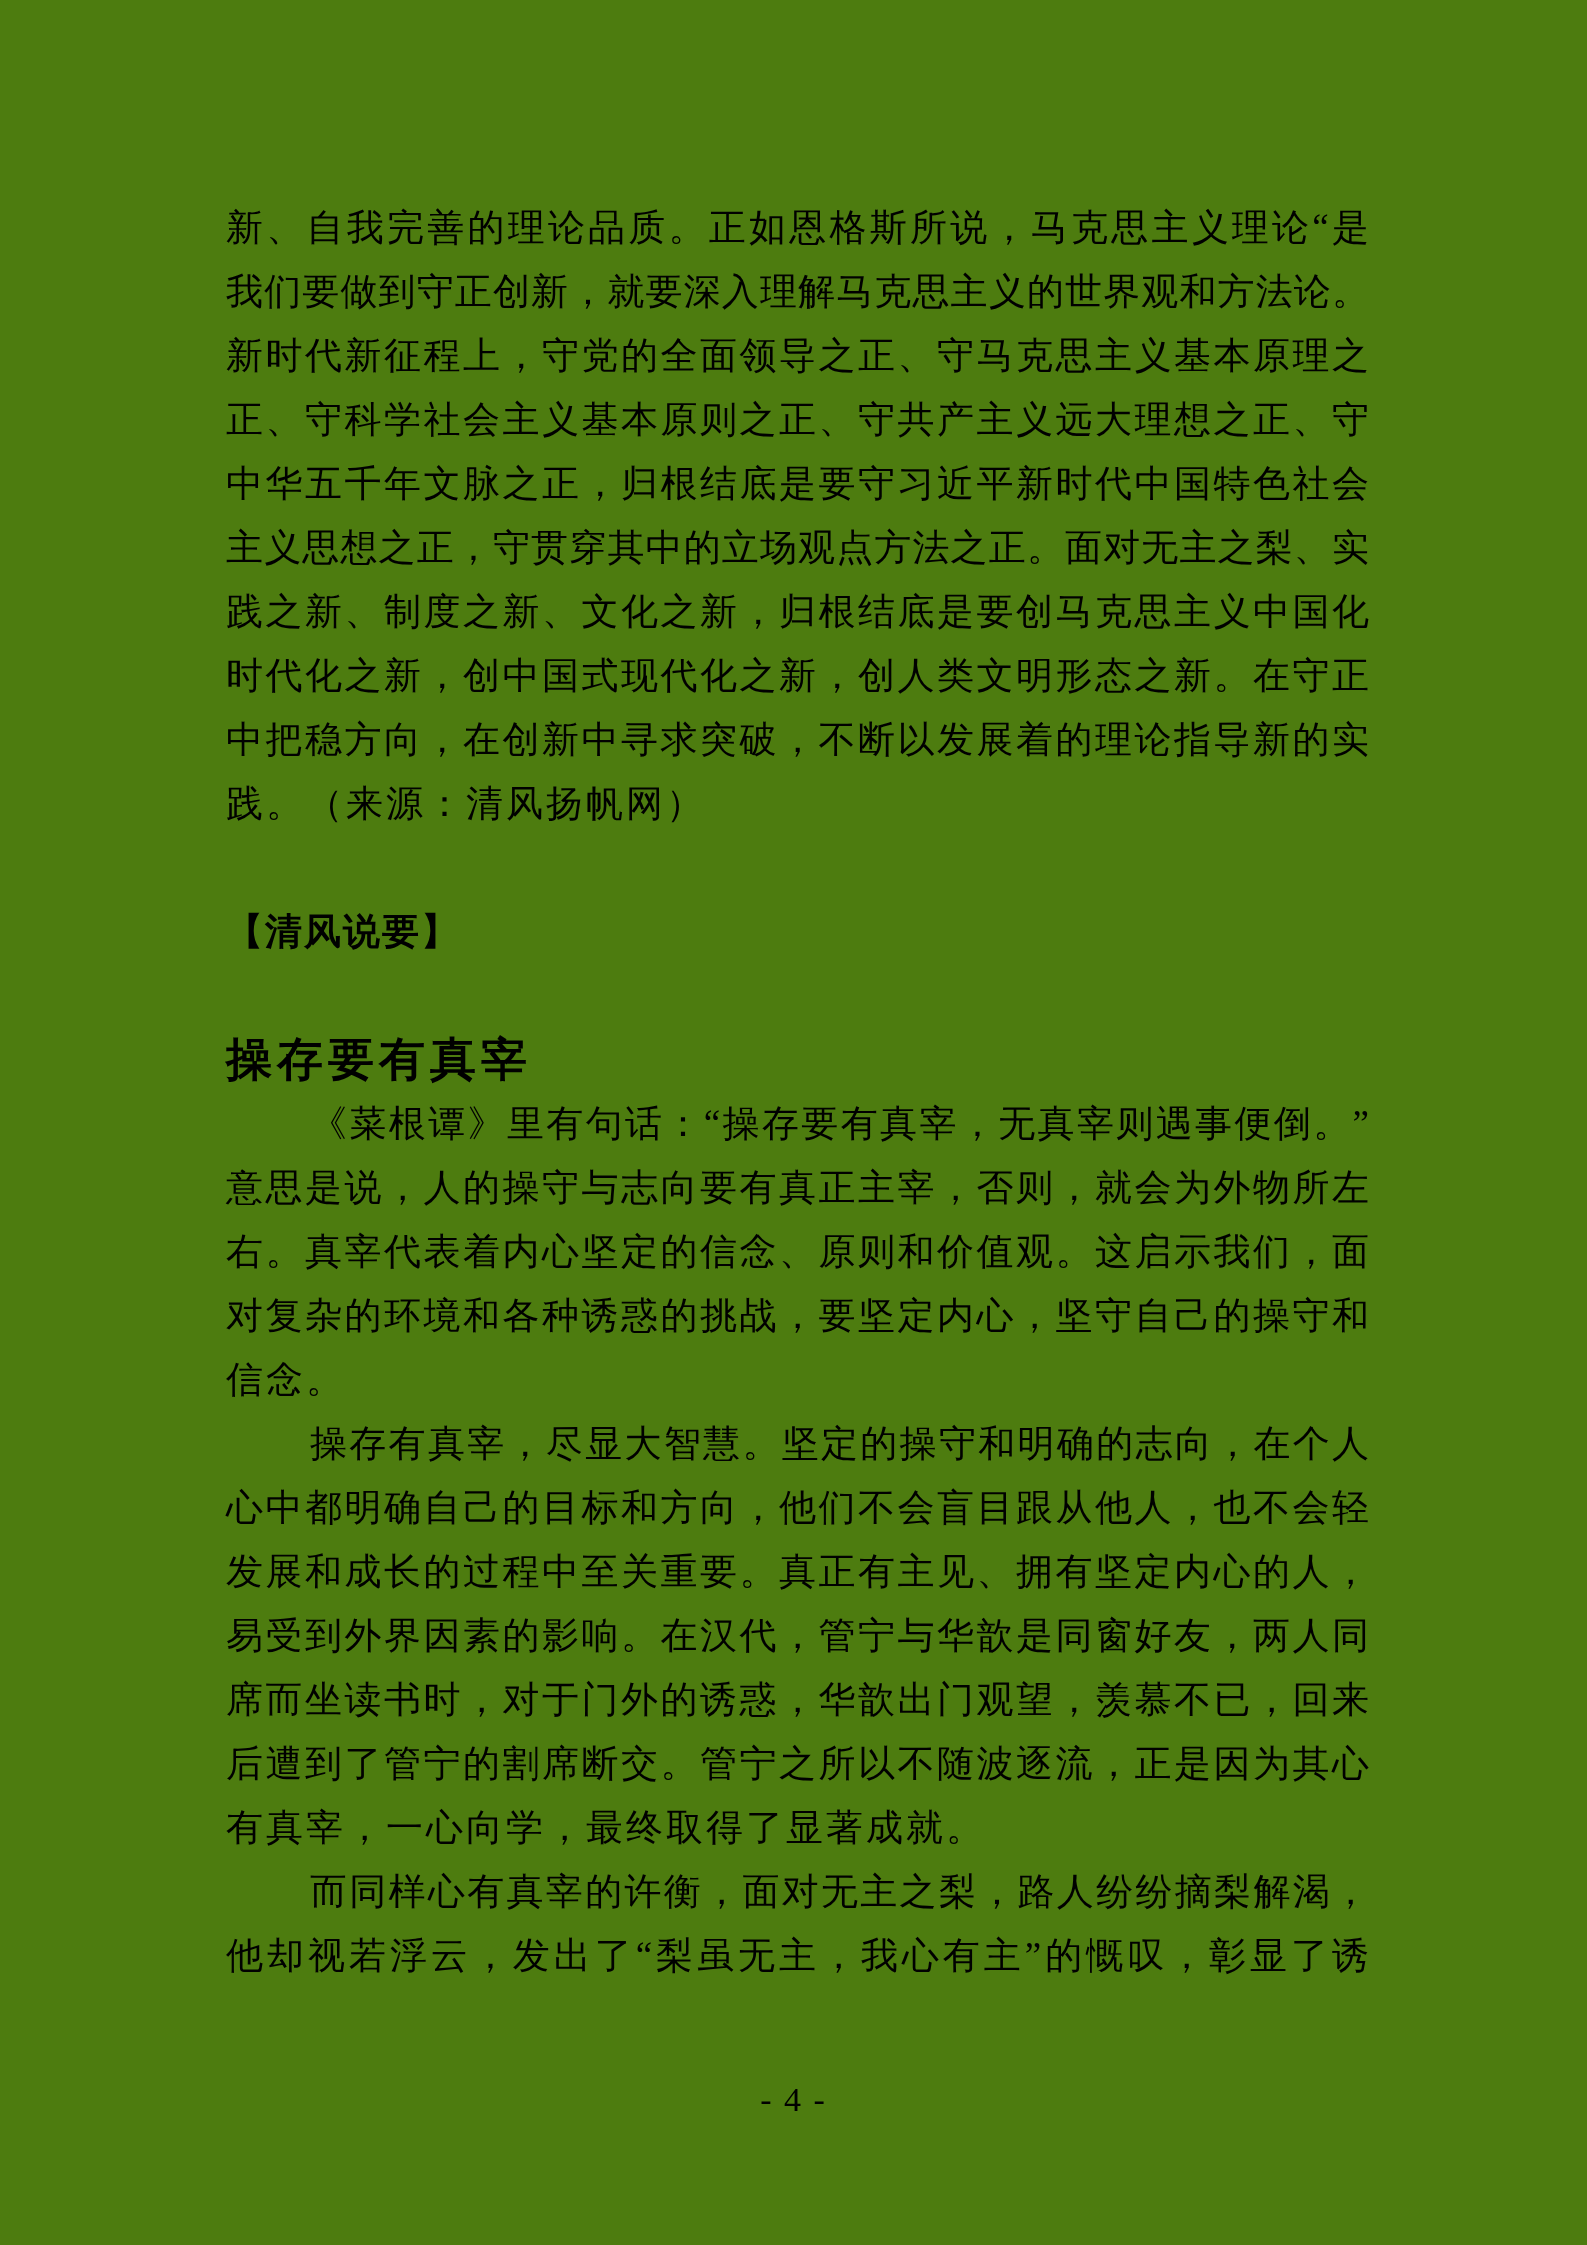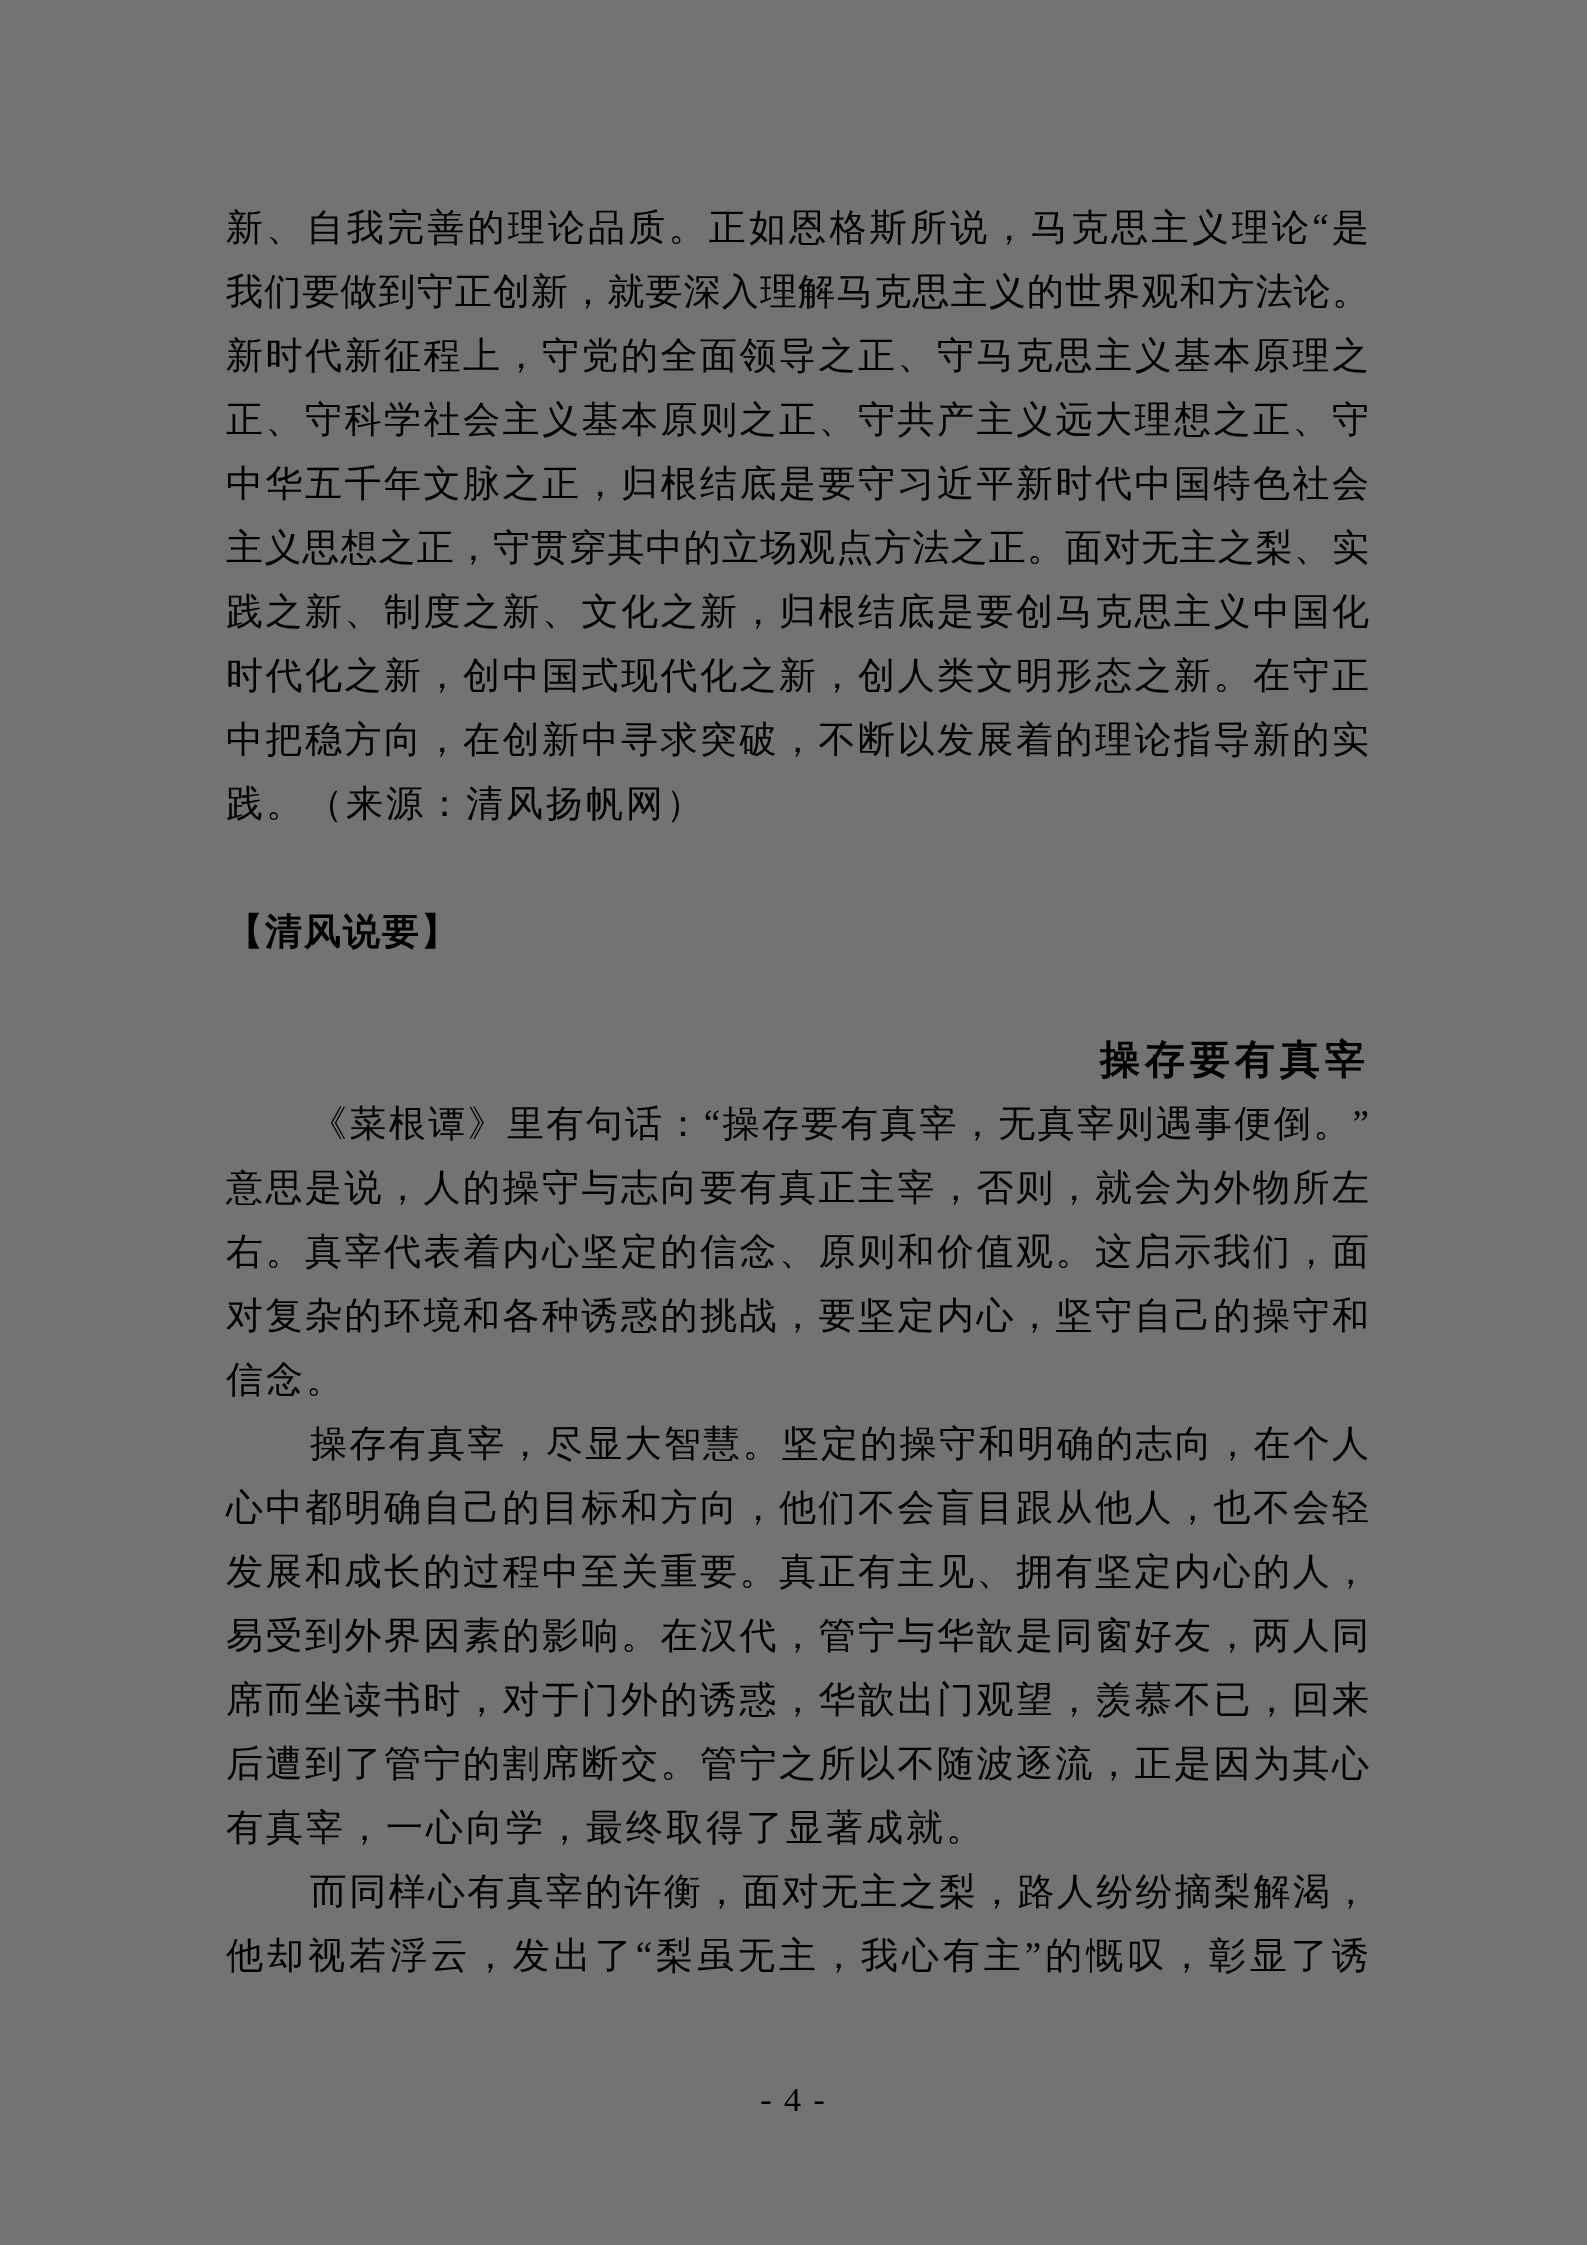--- a/index.html
+++ b/index.html
@@ -1,21 +1,21 @@
 <!DOCTYPE html>
 <html><head>
 <meta charset="utf-8">
 <style>
   html, body { margin: 0; padding: 0; background: #888; }
   .page {
     position: relative;
     width: 1587px;
     height: 2245px;
     margin: 0 auto;
-    background: #737373;
+    background: #4d7c0f;
     color: #000000;
     font-family: "Liberation Serif", "DejaVu Serif", serif;
     overflow: hidden;
   }
   .text-block {
     position: absolute;
     left: 226px;
     top: 196px;
     width: 1144px;
   }
@@ -38,22 +38,22 @@
   }
   .plain { text-align: left; letter-spacing: 3px; }
   .blank { }
   .heading {
     font-weight: bold;
     text-align: left;
     letter-spacing: 2px;
   }
   .title {
     font-weight: bold;
-    font-size: 40px;
-    text-align: right;
+    font-size: 46px;
+    text-align: left;
     letter-spacing: 5px;
   }
   .page-number {
     position: absolute;
     left: 0;
     top: 2068px;
     width: 100%;
     height: 64px;
     line-height: 64px;
     text-align: center;

